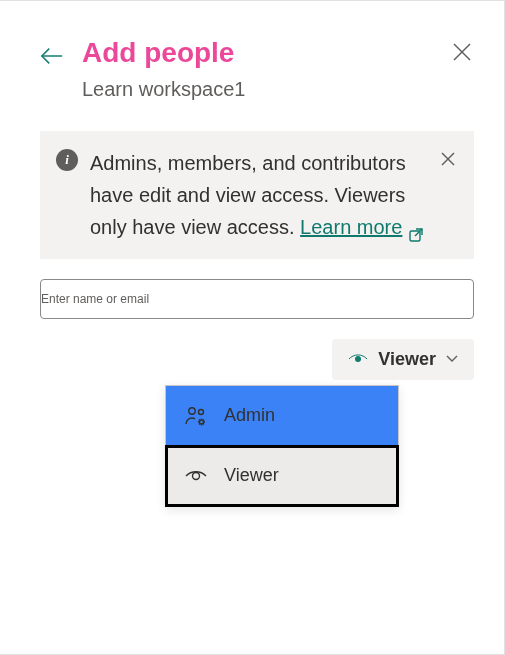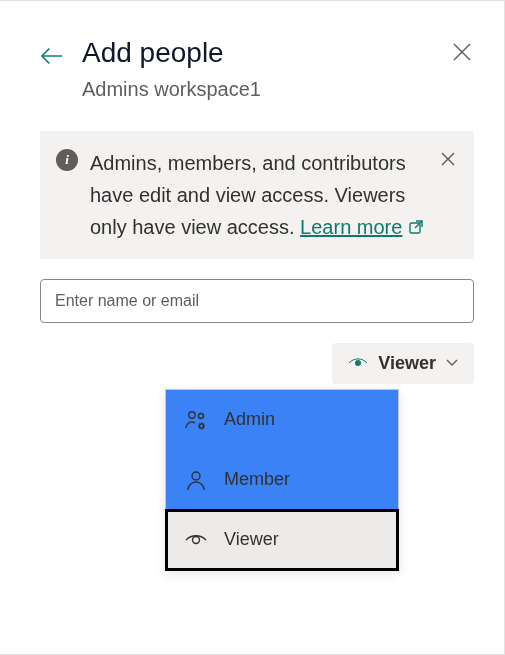--- a/index.html
+++ b/index.html
@@ -24,22 +24,22 @@
       width: 24px;
       height: 24px;
       display: flex;
       align-items: center;
       justify-content: center;
       cursor: pointer;
     }
     .title-block { flex: 1; }
     .title {
       font-size: 28px;
-      font-weight: 400;
-      color: #0f172a;
+      font-weight: 700;
+      color: #ec4899;
       line-height: 1.2;
     }
     .subtitle {
       font-size: 20px;
       color: #605e5c;
       margin-top: 8px;
       font-weight: 400;
     }
     .close-icon {
       width: 24px;
@@ -77,40 +77,40 @@
     .info-text {
       font-size: 20px;
       line-height: 1.6;
       color: #323130;
       flex: 1;
     }
     .learn-link {
       color: #0f7a6c;
       text-decoration: underline;
       display: inline-flex;
-      align-items: center;
+      align-items: flex-end;
       gap: 6px;
     }
     .info-close {
       width: 20px;
       height: 20px;
       cursor: pointer;
       flex-shrink: 0;
       display: flex;
       align-items: center;
       justify-content: center;
       margin-top: 2px;
     }
     .input-wrap {
       margin: 10px 30px 20px 40px;
     }
     .name-input {
       width: 100%;
-      padding: 12px 14px;
-      font-size: 16px;
+      padding: 12px 0;
+      font-size: 12px;
       border: 1px solid #8a8886;
       border-radius: 4px;
       outline: none;
       color: #323130;
     }
     .name-input::placeholder { color: #605e5c; }
     .actions-row {
       margin: 10px 30px 0 40px;
       display: flex;
       justify-content: flex-end;
@@ -176,21 +176,21 @@
 
 <div class="header">
   <span class="back-icon">
     <svg width="26" height="20" viewBox="0 0 26 20" fill="none" stroke="#107c6c" stroke-width="1.6">
       <line x1="2" y1="10" x2="24" y2="10"></line>
       <polyline points="10,2 2,10 10,18"></polyline>
     </svg>
   </span>
   <div class="title-block">
     <div class="title">Add people</div>
-    <div class="subtitle">Admins workspace1</div>
+    <div class="subtitle">Learn workspace1</div>
   </div>
   <span class="close-icon">
     <svg width="18" height="18" viewBox="0 0 18 18" stroke="#605e5c" stroke-width="1.4">
       <line x1="1" y1="1" x2="17" y2="17"></line>
       <line x1="17" y1="1" x2="1" y2="17"></line>
     </svg>
   </span>
 </div>
 
 <div class="info-banner">
@@ -239,29 +239,20 @@
         <svg width="24" height="24" viewBox="0 0 24 24" fill="none" stroke="#323130" stroke-width="1.4">
           <circle cx="8" cy="7" r="3.2"></circle>
           <path d="M2 20c0-3.5 2.7-6 6-6 1.1 0 2.1.3 3 .8"></path>
           <circle cx="17" cy="8" r="2.5"></circle>
           <circle cx="17.5" cy="18" r="2"></circle>
           <path d="M17.5 14.5v1.2M17.5 20.3v1.2M14 18h1.2M19.8 18H21M15 15.5l.9.9M19.1 19.6l.9.9M15 20.5l.9-.9M19.1 16.4l.9-.9"></path>
         </svg>
       </span>
       <span>Admin</span>
     </div>
-    <div class="dropdown-item">
-      <span class="dropdown-icon">
-        <svg width="22" height="22" viewBox="0 0 22 22" fill="none" stroke="#323130" stroke-width="1.4">
-          <circle cx="11" cy="7" r="4"></circle>
-          <path d="M3 21c0-4.4 3.6-8 8-8s8 3.6 8 8"></path>
-        </svg>
-      </span>
-      <span>Member</span>
-    </div>
     <div class="dropdown-item selected">
       <span class="dropdown-icon">
         <svg width="24" height="18" viewBox="0 0 24 18" fill="none" stroke="#323130" stroke-width="1.4">
           <path d="M2 9 A 14 14 0 0 1 22 9"></path>
           <circle cx="12" cy="9" r="3.5"></circle>
         </svg>
       </span>
       <span>Viewer</span>
     </div>
   </div>

